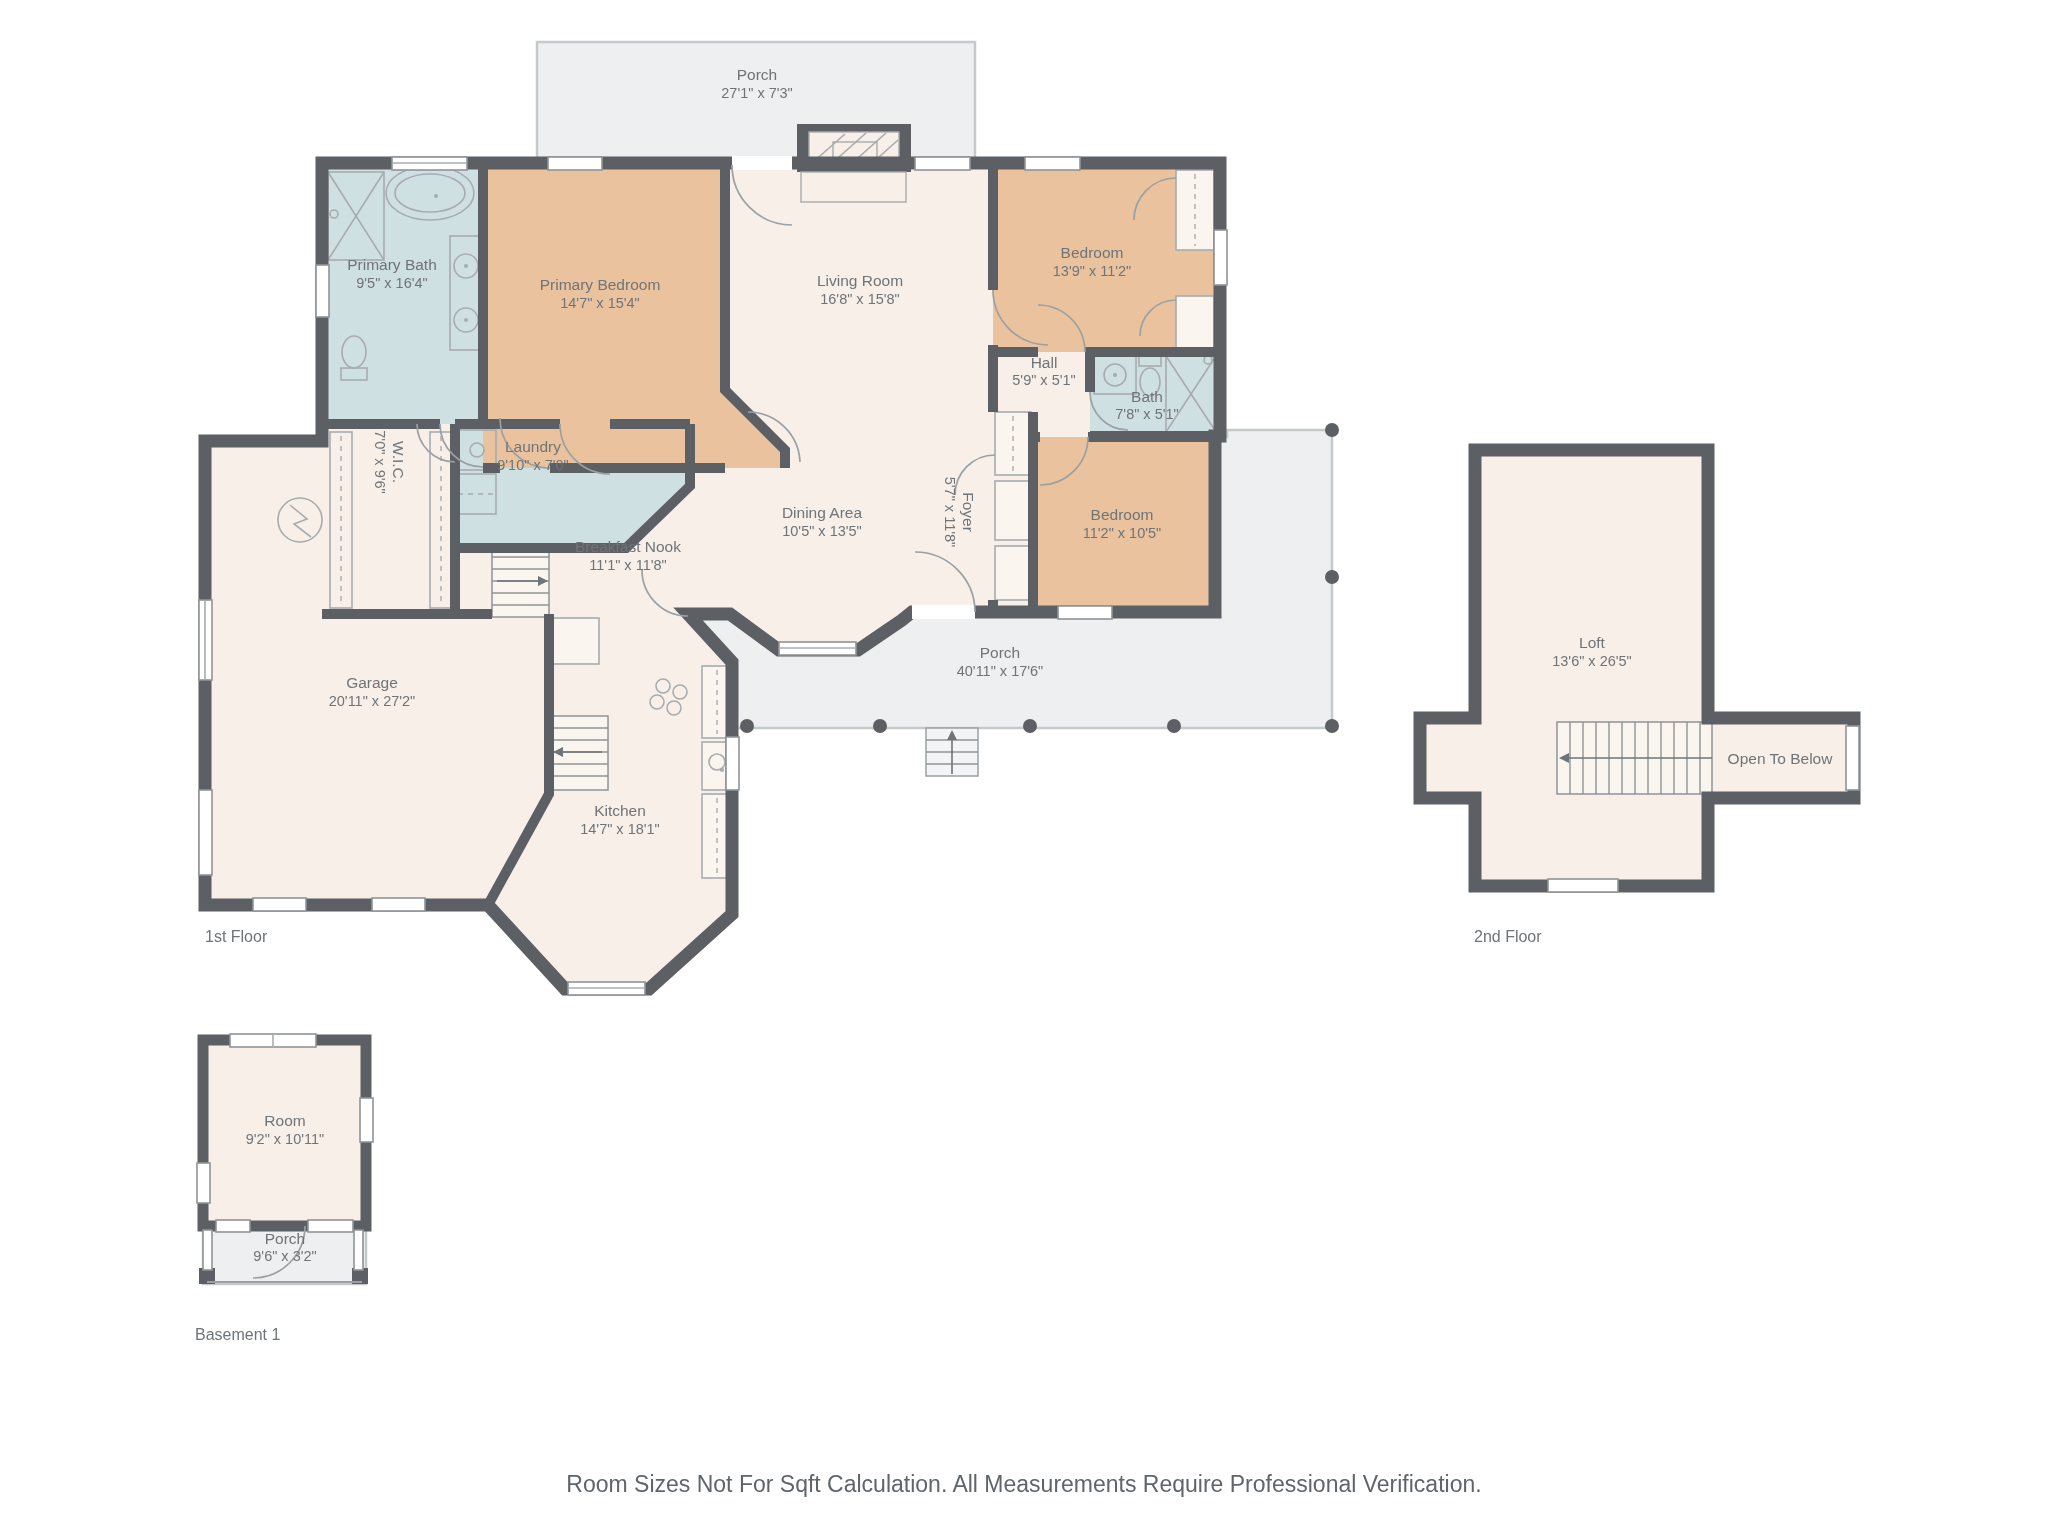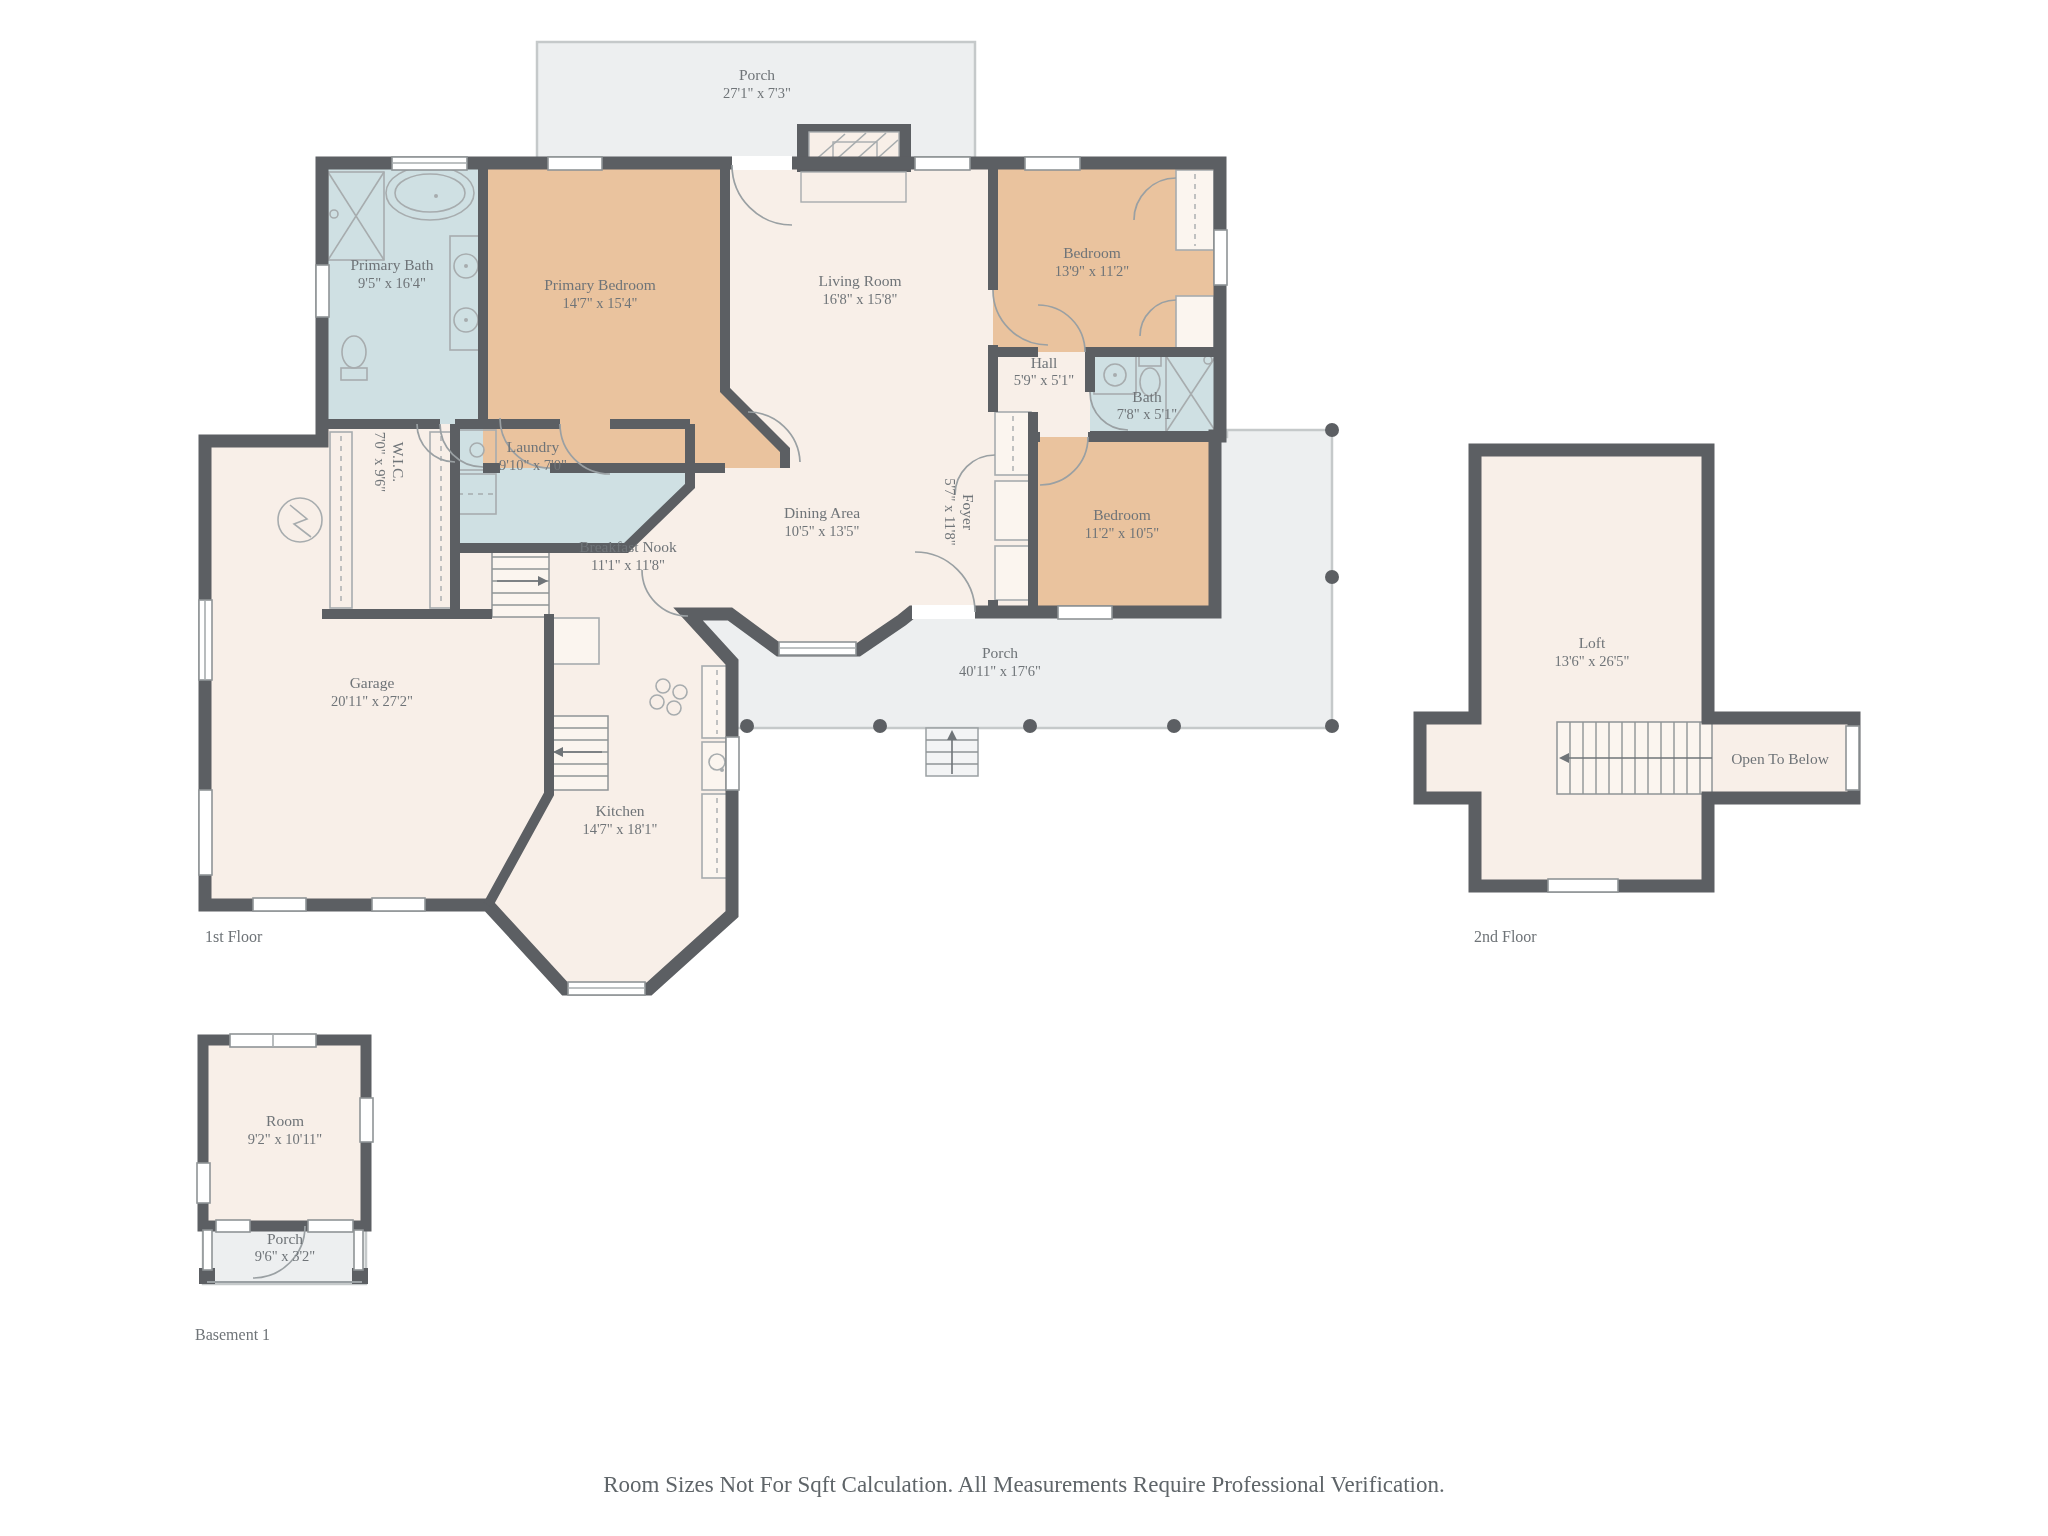--- a/index.html
+++ b/index.html
@@ -1,17 +1,17 @@
 <!DOCTYPE html>
 <html><head>
 <meta charset="utf-8">
 <style>
   html,body{margin:0;padding:0;background:#ffffff;}
   .page{position:relative;width:2048px;height:1536px;background:#ffffff;overflow:hidden;
-        font-family:Liberation Serif, serif;}
+        font-family:Liberation Sans, sans-serif;}
   svg{display:block;}
   .wall{stroke:#5c5f63;stroke-width:13;fill:none;}
   .iwall{stroke:#5c5f63;stroke-width:10;fill:none;}
   .bwall{stroke:#5c5f63;stroke-width:11;fill:none;}
   .thin{stroke:#a7acae;stroke-width:1.6;fill:none;}
   .fix{stroke:#a7acae;stroke-width:1.6;fill:#fbf5ef;}
   .dash{stroke:#a7acae;stroke-width:1.4;fill:none;stroke-dasharray:5 5;}
   .win{fill:#ffffff;stroke:#8f9496;stroke-width:1.6;}
   .gap{fill:#ffffff;stroke:none;}
   .arc{stroke:#9aa0a3;stroke-width:1.7;fill:none;}

